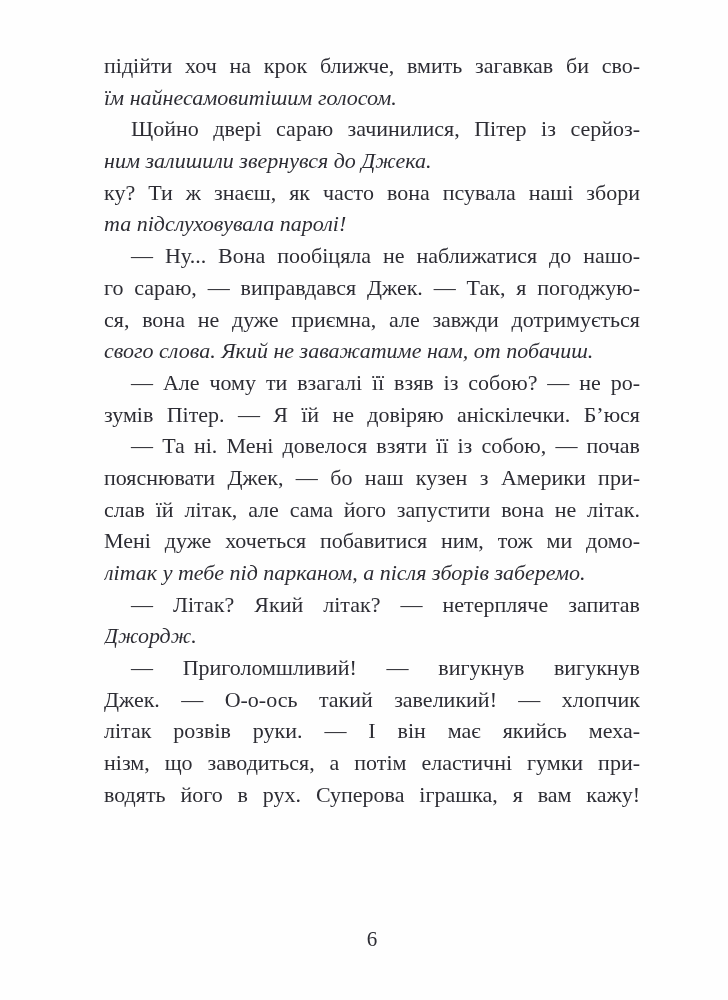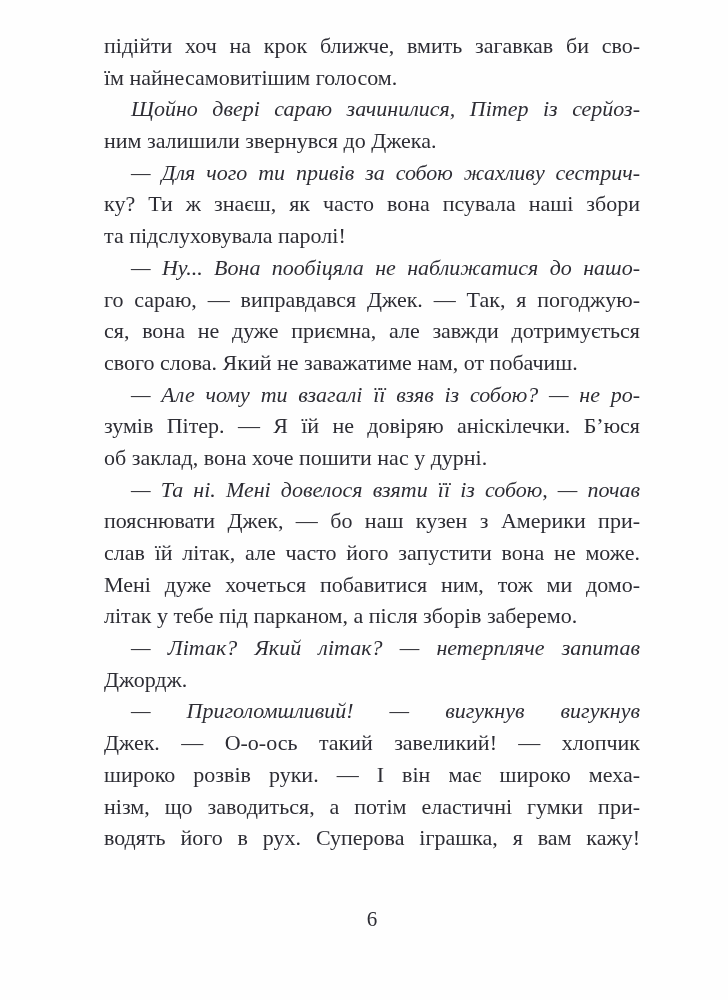--- a/index.html
+++ b/index.html
@@ -11,20 +11,21 @@
     height: 1000px;
     background: #fefefe;
     position: relative;
     overflow: hidden;
     font-family: "Liberation Serif", "DejaVu Serif", serif;
   }
   .page {
     position: absolute;
     inset: 0;
     background: #fefefe;
+    margin-top: 20px;
   }
   .text-column {
     position: absolute;
     left: 104px;
     top: 30px;
     width: 536px;
     color: #2d2d34;
     font-size: 22px;
     line-height: 31.7px;
   }
@@ -35,24 +36,24 @@
   .line {
     display: block;
     height: 31.7px;
     text-align: justify;
     text-align-last: justify;
     white-space: normal;
     overflow: hidden;
   }
   .line.indent {
     padding-left: 27px;
-    font-style: italic;
   }
   .line.end {
     text-align-last: left;
+    font-style: italic;
   }
   .folio {
     position: absolute;
     left: 104px;
     top: 906px;
     width: 536px;
     text-align: center;
     color: #2d2d34;
     font-size: 21px;
     line-height: 26px;
@@ -65,48 +66,46 @@
   <main class="text-column" id="text-column">
       <p class="para">
         <span class="line">підійти хоч на крок ближче, вмить загавкав би сво-</span>
         <span class="line end">їм найнесамовитішим голосом.</span>
       </p>
       <p class="para">
         <span class="line indent">Щойно двері сараю зачинилися, Пітер із серйоз-</span>
         <span class="line end">ним залишили звернувся до Джека.</span>
       </p>
       <p class="para">
-        <span class="line indent">— Для чого ти привів за собою жахливу сестрич-</span>
         <span class="line">ку? Ти ж знаєш, як часто вона псувала наші збори</span>
         <span class="line end">та підслуховувала паролі!</span>
       </p>
       <p class="para">
         <span class="line indent">— Ну... Вона пообіцяла не наближатися до нашо-</span>
         <span class="line">го сараю, — виправдався Джек. — Так, я погоджую-</span>
         <span class="line">ся, вона не дуже приємна, але завжди дотримується</span>
         <span class="line end">свого слова. Який не заважатиме нам, от побачиш.</span>
       </p>
       <p class="para">
         <span class="line indent">— Але чому ти взагалі її взяв із собою? — не ро-</span>
         <span class="line">зумів Пітер. — Я їй не довіряю аніскілечки. Б’юся</span>
-        <span class="line end">об заклад, вона хоче пошити нас у дурні.</span>
       </p>
       <p class="para">
         <span class="line indent">— Та ні. Мені довелося взяти її із собою, — почав</span>
         <span class="line">пояснювати Джек, — бо наш кузен з Америки при-</span>
-        <span class="line">слав їй літак, але часто його запустити вона не може.</span>
+        <span class="line">слав їй літак, але сама його запустити вона не літак.</span>
         <span class="line">Мені дуже хочеться побавитися ним, тож ми домо-</span>
         <span class="line end">літак у тебе під парканом, а після зборів заберемо.</span>
       </p>
       <p class="para">
         <span class="line indent">— Літак? Який літак? — нетерпляче запитав</span>
         <span class="line end">Джордж.</span>
       </p>
       <p class="para">
         <span class="line indent">— Приголомшливий! — вигукнув вигукнув</span>
         <span class="line">Джек. — О-о-ось такий завеликий! — хлопчик</span>
-        <span class="line">широко розвів руки. — І він має широко меха-</span>
+        <span class="line">літак розвів руки. — І він має якийсь меха-</span>
         <span class="line">нізм, що заводиться, а потім еластичні гумки при-</span>
         <span class="line">водять його в рух. Суперова іграшка, я вам кажу!</span>
       </p>
     </main>
   <div class="folio">6</div>
 </div>
 
 </body></html>

